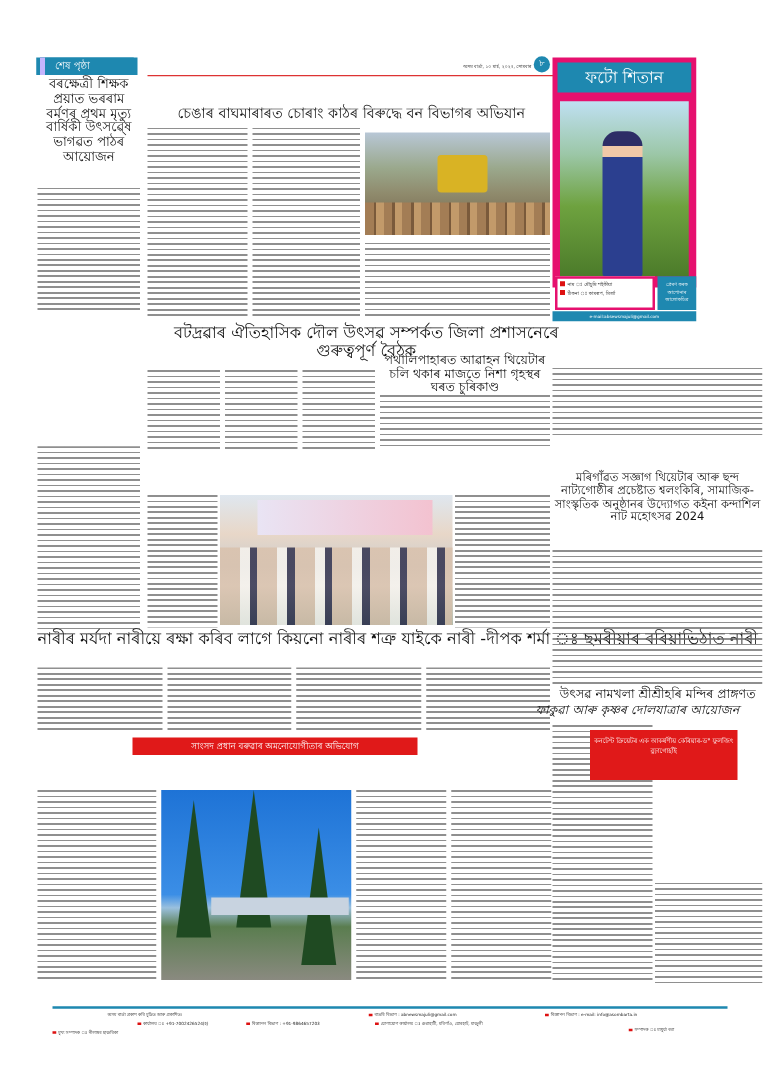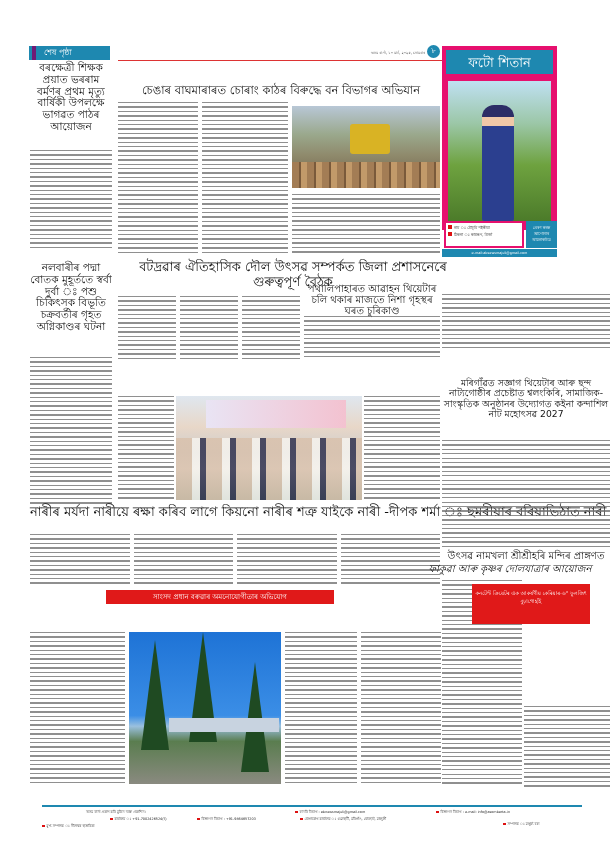--- a/index.html
+++ b/index.html
@@ -5,21 +5,21 @@
   *{box-sizing:border-box;margin:0;padding:0;}
   html,body{width:610px;height:862px;background:#fff;overflow:hidden;}
   body{font-family:"DejaVu Serif",serif;color:#111;position:relative;}
   .page{position:absolute;left:0;top:0;width:610px;height:862px;}
   .txt{font-family:"DejaVu Serif",serif;font-size:3.2px;line-height:4.6px;color:#333;text-align:justify;overflow:hidden;}
   .filler{background:repeating-linear-gradient(to bottom,#6a6a6a 0,#6a6a6a 1.3px,transparent 1.3px,transparent 4.4px);opacity:.75;}
   .h{font-family:"DejaVu Sans",sans-serif;color:#111;text-align:center;font-weight:normal;line-height:1.12;}
   .abs{position:absolute;}
 
   
-  #sesh{left:32px;top:46px;width:78px;height:14px;background:#1e88b0;color:#fff;font-size:8px;line-height:14px;padding-left:8px;font-family:"DejaVu Sans",sans-serif;border-left:4px solid #701a75;box-shadow:-3px 0 0 #1e88b0;}
+  #sesh{left:32px;top:46px;width:78px;height:14px;background:#1e88b0;color:#fff;font-size:8px;line-height:14px;padding-left:8px;font-family:"DejaVu Sans",sans-serif;border-left:4px solid #c4b5fd;box-shadow:-3px 0 0 #1e88b0;}
   #left-h1{left:30px;top:62px;width:82px;font-size:10.5px;}
   #left-t1{left:30px;top:150px;width:82px;height:100px;}
   #left-h2{left:30px;top:262px;width:82px;font-size:10.5px;}
   #left-t2{left:30px;top:357px;width:82px;height:148px;}
 
   
   #header-line{left:118px;top:60px;width:326px;height:1px;background:#d33;}
   #header-date{left:300px;top:50px;width:125px;font-size:3.6px;text-align:right;font-family:"DejaVu Sans",sans-serif;color:#222;}
   #page-num{left:427px;top:45px;width:13px;height:13px;border-radius:50%;background:#1e88b0;color:#fff;font-size:7px;text-align:center;line-height:13px;font-family:"DejaVu Sans",sans-serif;}
   #kicker1{left:174px;top:66px;width:212px;height:14px;background:#f07a15;color:#fff;font-size:7.2px;line-height:14px;text-align:center;font-family:"DejaVu Sans",sans-serif;}
@@ -84,23 +84,22 @@
   #f1{left:86px;top:810px;} #f2{left:295px;top:810px;} #f3{left:436px;top:810px;}
   #f4{left:110px;top:817px;} #f5{left:197px;top:817px;} #f6{left:300px;top:817px;}
   #f7{left:42px;top:824px;} #f8{left:503px;top:822px;}
 </style>
 </head>
 <body>
 
 <div class="page">
 
   <div id="sesh" class="abs">শেষ পৃষ্ঠা</div>
-  <h2 id="left-h1" class="abs h">বৰক্ষেত্ৰী শিক্ষক প্ৰয়াত ভৰৰাম বৰ্মণৰ প্ৰথম মৃত্যু বাৰ্ষিকী উপলক্ষে ভাগৱত পাঠৰ আয়োজন</h2>
+  <h2 id="left-h1" class="abs h">বৰক্ষেত্ৰী শিক্ষক প্ৰয়াত ভৰৰাম বৰ্মণৰ প্ৰথম মৃত্যু বাৰ্ষিকী উৎসৱ্ষে ভাগৱত পাঠৰ আয়োজন</h2>
   <div id="left-t1" class="abs txt filler"><span style="opacity:0">বৰক্ষেত্ৰী, অসম বাৰ্তা, ৯ মাৰ্চ ঃ তেওঁৰ পৰিয়ালৰ সদস্যসকলৰ উদ্যোগত আজি এক ভাগৱত পাঠৰ আয়োজন কৰা হয়। অঞ্চলটোৰ বিশিষ্ট ব্যক্তিসকলে উপস্থিত থাকি প্ৰয়াতজনৰ প্ৰতি শ্ৰদ্ধাঞ্জলি জ্ঞাপন কৰে।</span></div>
-  <h2 id="left-h2" class="abs h">নলবাৰীৰ পদ্মা বোতক মুহূৰ্ততে স্বৰ্বা দুৰ্বা ঃ পশু চিকিৎসক বিভূতি চক্ৰবৰ্তীৰ গৃহত অগ্নিকাণ্ডৰ ঘটনা</h2>
   <div id="left-t2" class="abs txt filler"><span style="opacity:0">নিজা প্ৰতিবেদক, নলবাৰী, ৯ মাৰ্চ ঃ নলবাৰীৰ পদ্মা বোতক অঞ্চলত এক ভয়াৱহ অগ্নিকাণ্ড সংঘটিত হয়। অগ্নিনিৰ্বাপক বাহিনীয়ে উপস্থিত হৈ জুই নিয়ন্ত্ৰণ কৰে।</span></div>
 
   <div id="header-date" class="abs">অসম বাৰ্তা, ১০ মাৰ্চ, ২০২৫, সোমবাৰ</div>
   <div id="page-num" class="abs">৮</div>
   <div id="header-line" class="abs"></div>
 
   <h1 id="main-h1" class="abs h">চেঙাৰ বাঘমাৰাৰত চোৰাং কাঠৰ বিৰুদ্ধে বন বিভাগৰ অভিযান</h1>
   <div id="main-t1a" class="abs txt filler"><span style="opacity:0">অসম বাৰ্তা, চেঙা, ৯ মাৰ্চ ঃ বন বিভাগৰ বিষয়াসকলে বাঘমাৰা অঞ্চলত অভিযান চলাই অবৈধ কাঠফলা মিল জব্দ কৰে। অভিযানত লক্ষাধিক টকাৰ কাঠ উদ্ধাৰ কৰা হয়।</span></div>
   <div id="main-t1b" class="abs txt filler"></div>
   <div id="photo1" class="abs">
@@ -148,21 +147,21 @@
     <div class="girl"></div>
   </div>
   <div id="ps-info" class="abs">
     <div><span class="sq"></span><span>নাম ঃ মৌচুমি শইকীয়া</span></div>
     <div><span class="sq"></span><span>ঠিকনা ঃ কামৰূপ, মিৰ্জা</span></div>
   </div>
   <div id="ps-send" class="abs">প্ৰেৰণ কৰক আপোনাৰ আলোকচিত্ৰ</div>
   <div id="ps-email" class="abs">e-mail:absewsmajuli@gmail.com</div>
 
   <div id="right-t1" class="abs txt filler"><span style="opacity:0">অসম বাৰ্তা, কমাৰবন্ধা, ৯ মাৰ্চ ঃ গোলাঘাট শালিকীহাট দ-ৰবাহী পথৰ দুৰৱস্থাৰ প্ৰতিবাদত স্থানীয় ৰাইজে বহিজৰ বাহ বান্ধি প্ৰতিবাদ সাব্যস্ত কৰে।</span></div>
-  <h2 id="right-h2" class="abs h">মৰিগাঁৱত সজ্ঞাগ থিয়েটাৰ আৰু ছন্দ নাট্যগোষ্ঠীৰ প্ৰচেষ্টাত শ্বলংকিৰি, সামাজিক-সাংস্কৃতিক অনুষ্ঠানৰ উদ্যোগত কইনা কন্দাশিল নাট মহোৎসৱ 2027</h2>
+  <h2 id="right-h2" class="abs h">মৰিগাঁৱত সজ্ঞাগ থিয়েটাৰ আৰু ছন্দ নাট্যগোষ্ঠীৰ প্ৰচেষ্টাত শ্বলংকিৰি, সামাজিক-সাংস্কৃতিক অনুষ্ঠানৰ উদ্যোগত কইনা কন্দাশিল নাট মহোৎসৱ 2024</h2>
   <div id="right-t2" class="abs txt filler"><span style="opacity:0">নিজা প্ৰতিবেদক, মৰিগাঁও, ৯ মাৰ্চ ঃ যোৱা ৭ মাৰ্চ ২০২৫ তাৰিখৰ পৰা ৯ মাৰ্চ ২০২৫ তাৰিখলৈ তিনিদিনীয়া নাট মহোৎসৱ অনুষ্ঠিত হয়।</span></div>
   <h2 id="right-h3" class="abs h">উৎসৱ নামখলা শ্ৰীশ্ৰীহৰি মন্দিৰ প্ৰাঙ্গণত</h2>
   <h2 id="right-h3b" class="abs h">ফাকুৱা আৰু কৃষ্ণৰ দোলযাত্ৰাৰ আয়োজন</h2>
   <div id="right-t3" class="abs txt filler"><span style="opacity:0">অসম বাৰ্তা, নামখলা, ৯ মাৰ্চ ঃ দৰঙৰ নামখলাৰ শ্ৰীশ্ৰীহৰি মন্দিৰ প্ৰাঙ্গণত ফাকুৱা আৰু কৃষ্ণৰ দোলযাত্ৰাৰ আয়োজন কৰা হয়।</span></div>
   <div id="kicker3" class="abs">কনটেণ্ট ক্ৰিয়েটৰ এক আকৰ্ষণীয় কেৰিয়াৰ-ড° ফুলজিৎ বুঢ়াগোহাঁই</div>
   <div id="right-t4" class="abs txt filler"><span style="opacity:0">অসম বাৰ্তা, গুৱাহাটী, ৯ মাৰ্চ ঃ ডেভেলপমেণ্ট ডিজিটেলি গ্ৰুপ (Development Digitally Group)ৰ উদ্যোগত এখন কেৰিয়াৰ কৰ্মশালা অনুষ্ঠিত হয়।</span></div>
 
   <div id="footer-rule" class="abs"></div>
   <div id="f1" class="abs foot">অসম বাৰ্তা প্ৰকাশ কৰি মুদ্ৰিত আৰু প্ৰকাশিত।</div>
   <div id="f2" class="abs foot"><span class="sq"></span><span>বাতৰি বিভাগ : abnewsmajuli@gmail.com</span></div>

